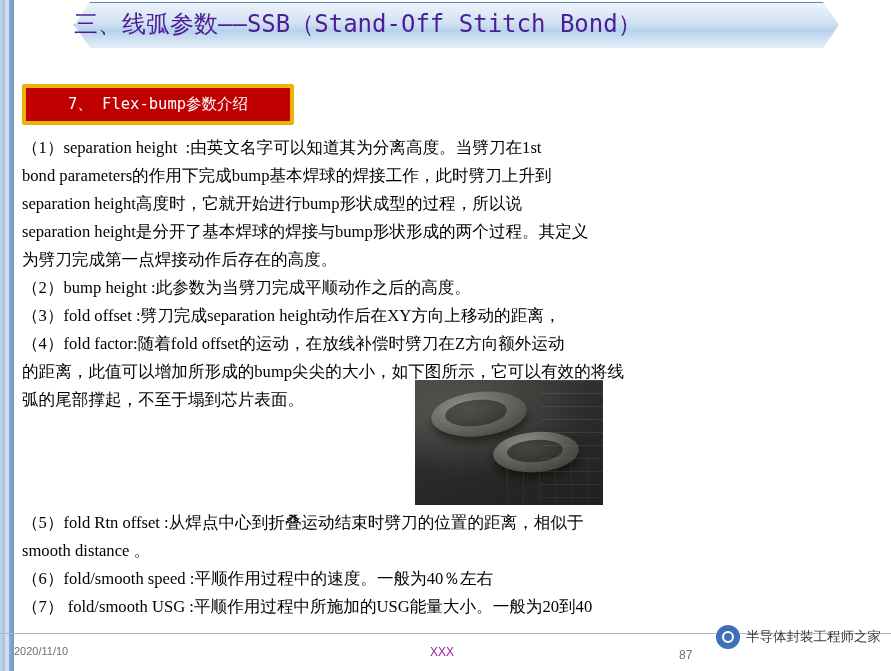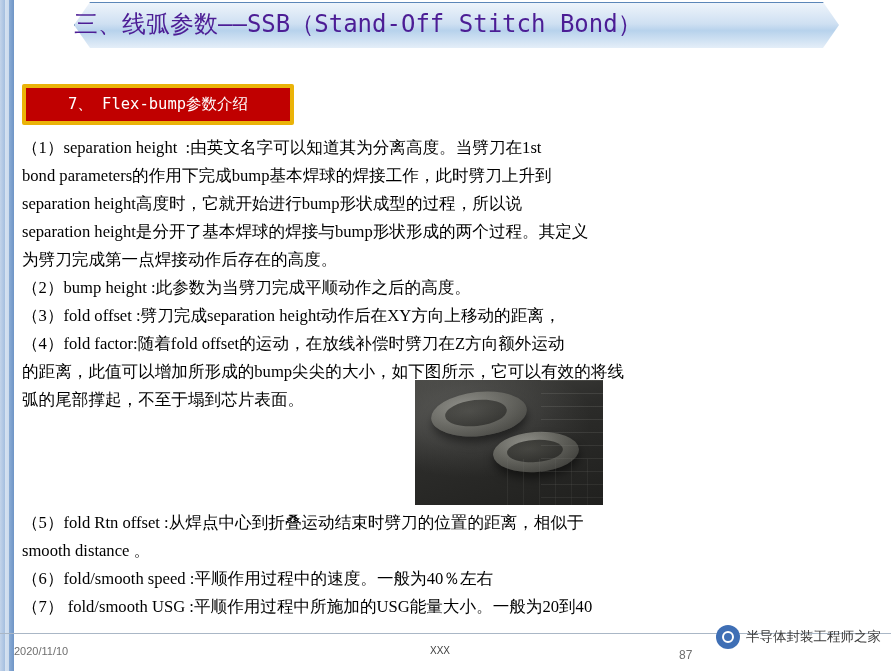--- a/index.html
+++ b/index.html
@@ -218,22 +218,22 @@
     top: 645px;
     font-family: "Liberation Sans", sans-serif;
     font-size: 11px;
     color: #6f6f6f;
   }
   .footer-center {
     position: absolute;
     left: 430px;
     top: 645px;
     font-family: "Liberation Sans", sans-serif;
-    font-size: 10px;
-    color: #404040;
+    font-size: 12px;
+    color: #a21caf;
   }
   .footer-page {
     position: absolute;
     left: 679px;
     top: 648px;
     font-family: "Liberation Sans", sans-serif;
     font-size: 12px;
     color: #6f6f6f;
   }
   

